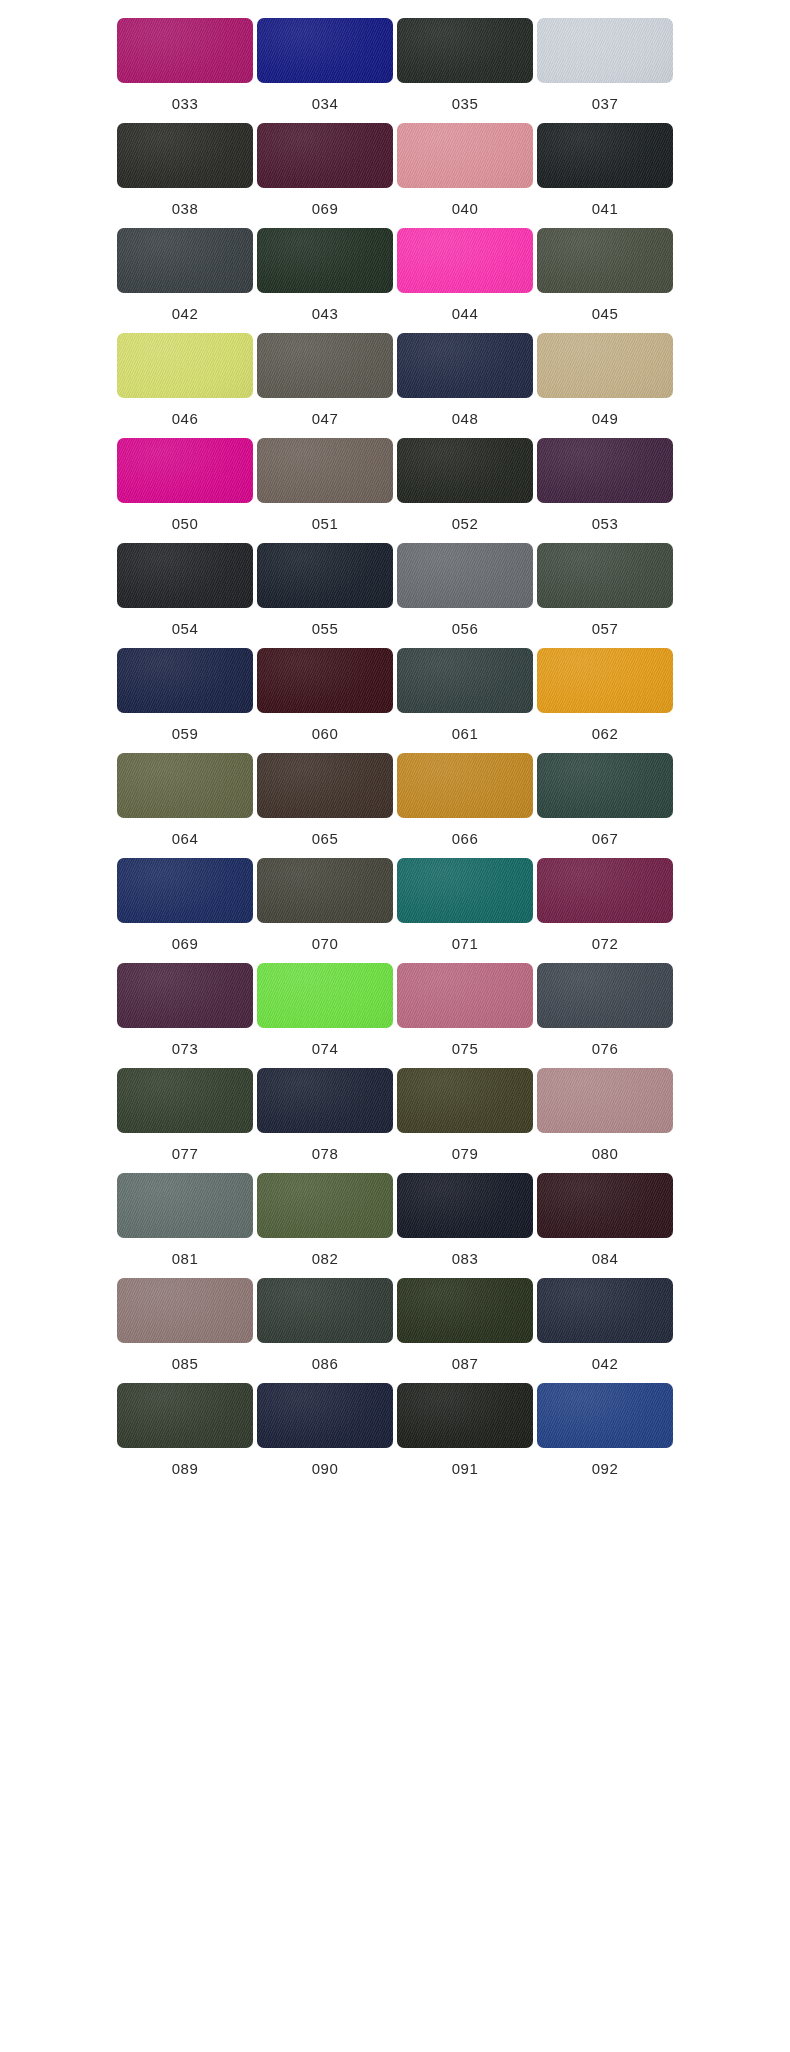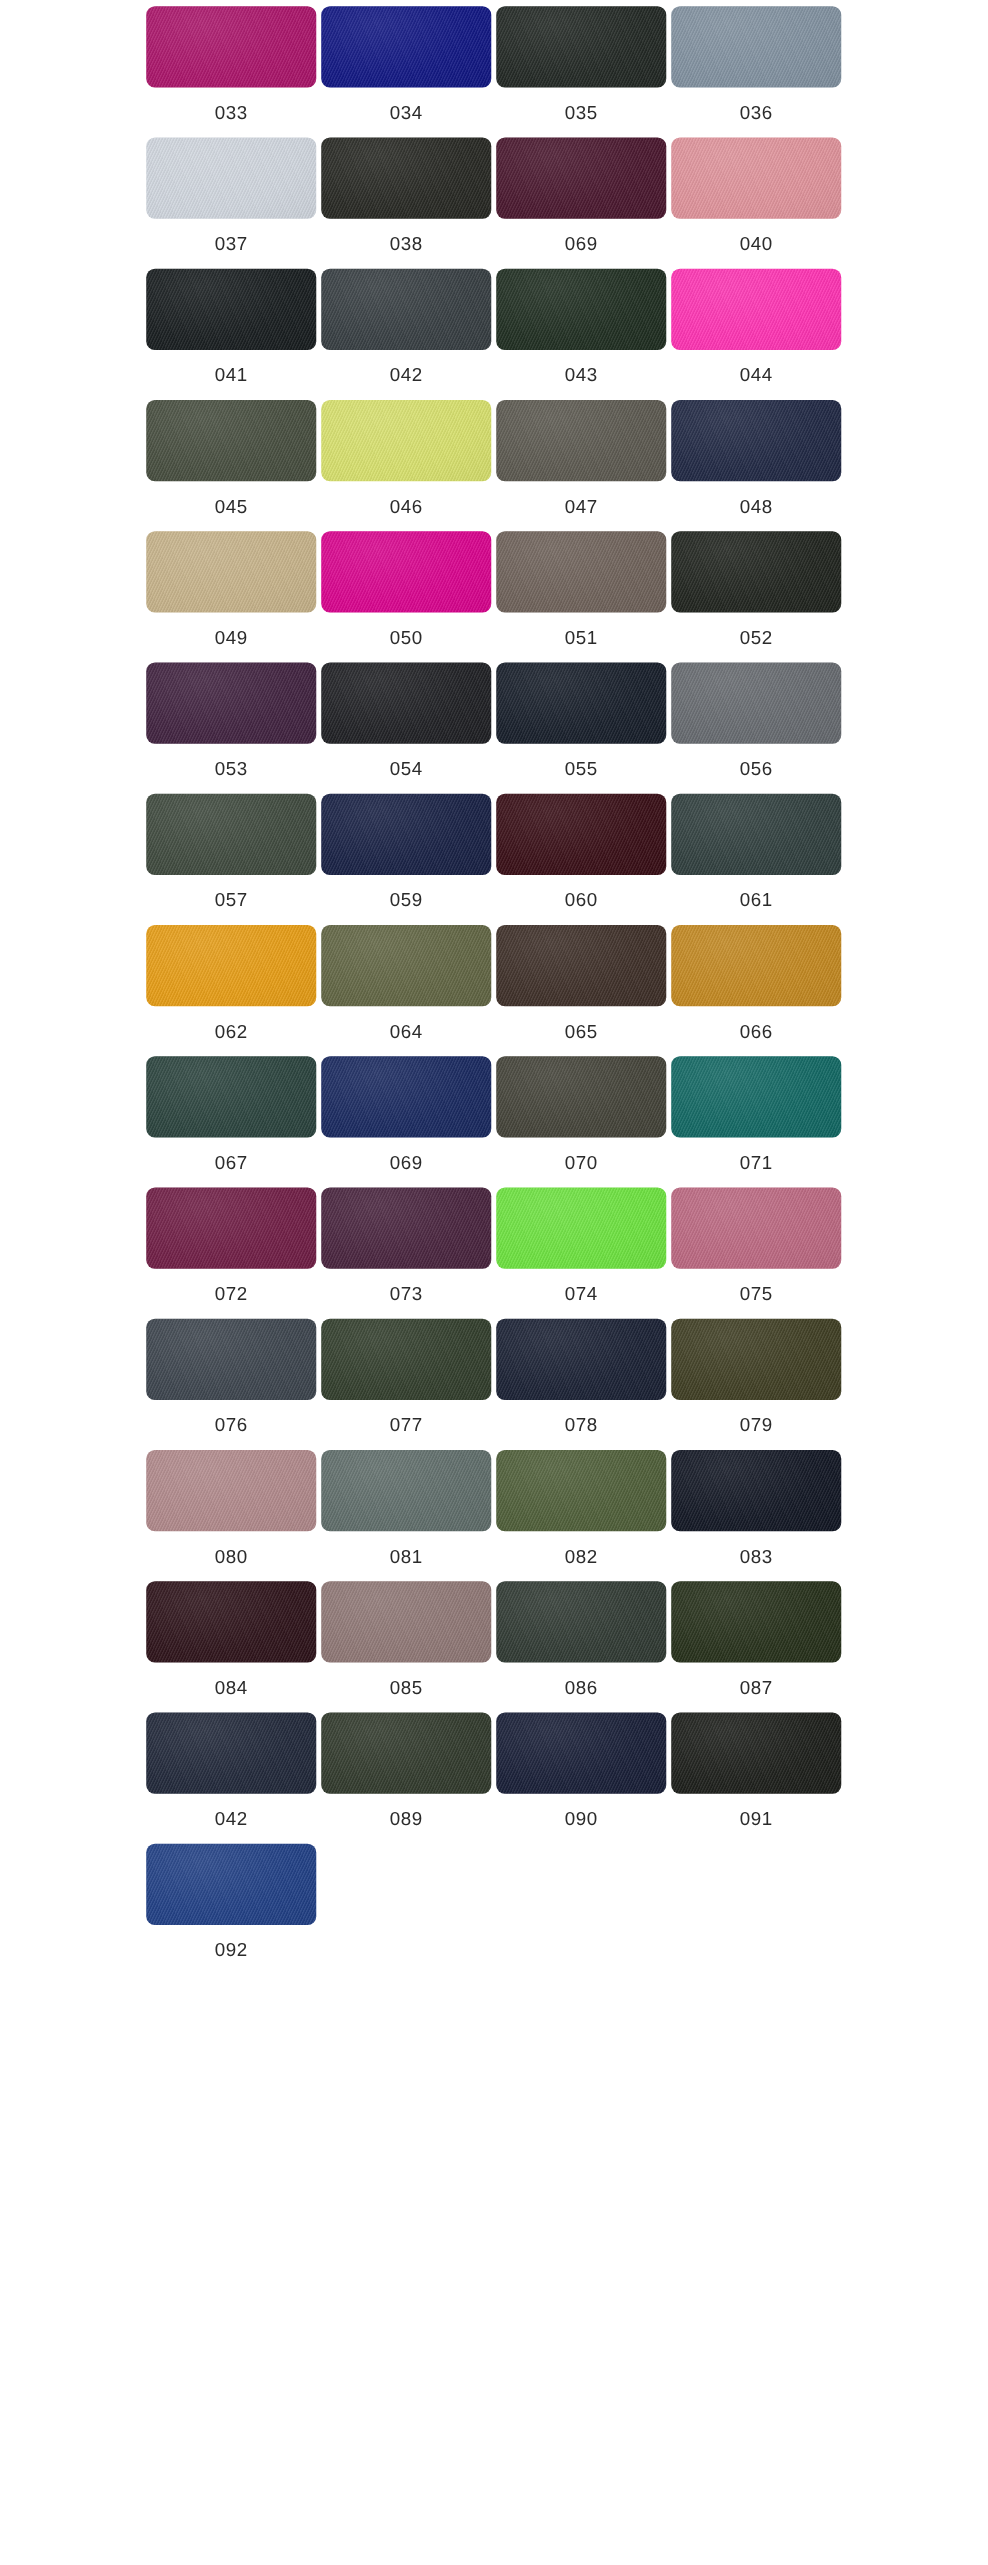--- a/index.html
+++ b/index.html
@@ -11,21 +11,21 @@
     width: 790px;
     height: 2052px;
     font-family: "Liberation Sans", sans-serif;
     overflow: hidden;
   }
   #swatch-grid {
     display: grid;
     grid-template-columns: repeat(4, 140px);
     grid-auto-rows: 105px;
     justify-content: center;
-    padding-top: 5px;
+    padding-top: 18px;
     box-sizing: border-box;
   }
   .swatch-cell {
     display: flex;
     flex-direction: column;
     align-items: center;
     width: 140px;
   }
   .swatch-chip {
     width: 136px;
@@ -85,24 +85,20 @@
     </div>
     <div class="swatch-cell">
       <div class="swatch-chip" style="background-color: rgb(13, 19, 128);"></div>
       <div class="swatch-label">034</div>
     </div>
     <div class="swatch-cell">
       <div class="swatch-chip" style="background-color: rgb(30, 36, 32);"></div>
       <div class="swatch-label">035</div>
     </div>
     <div class="swatch-cell">
-      <div class="swatch-chip" style="background-color: rgb(126, 142, 157);"></div>
-      <div class="swatch-label">036</div>
-    </div>
-    <div class="swatch-cell">
       <div class="swatch-chip" style="background-color: rgb(206, 212, 220);"></div>
       <div class="swatch-label">037</div>
     </div>
     <div class="swatch-cell">
       <div class="swatch-chip" style="background-color: rgb(35, 36, 31);"></div>
       <div class="swatch-label">038</div>
     </div>
     <div class="swatch-cell">
       <div class="swatch-chip" style="background-color: rgb(70, 19, 42);"></div>
       <div class="swatch-label">069</div>

